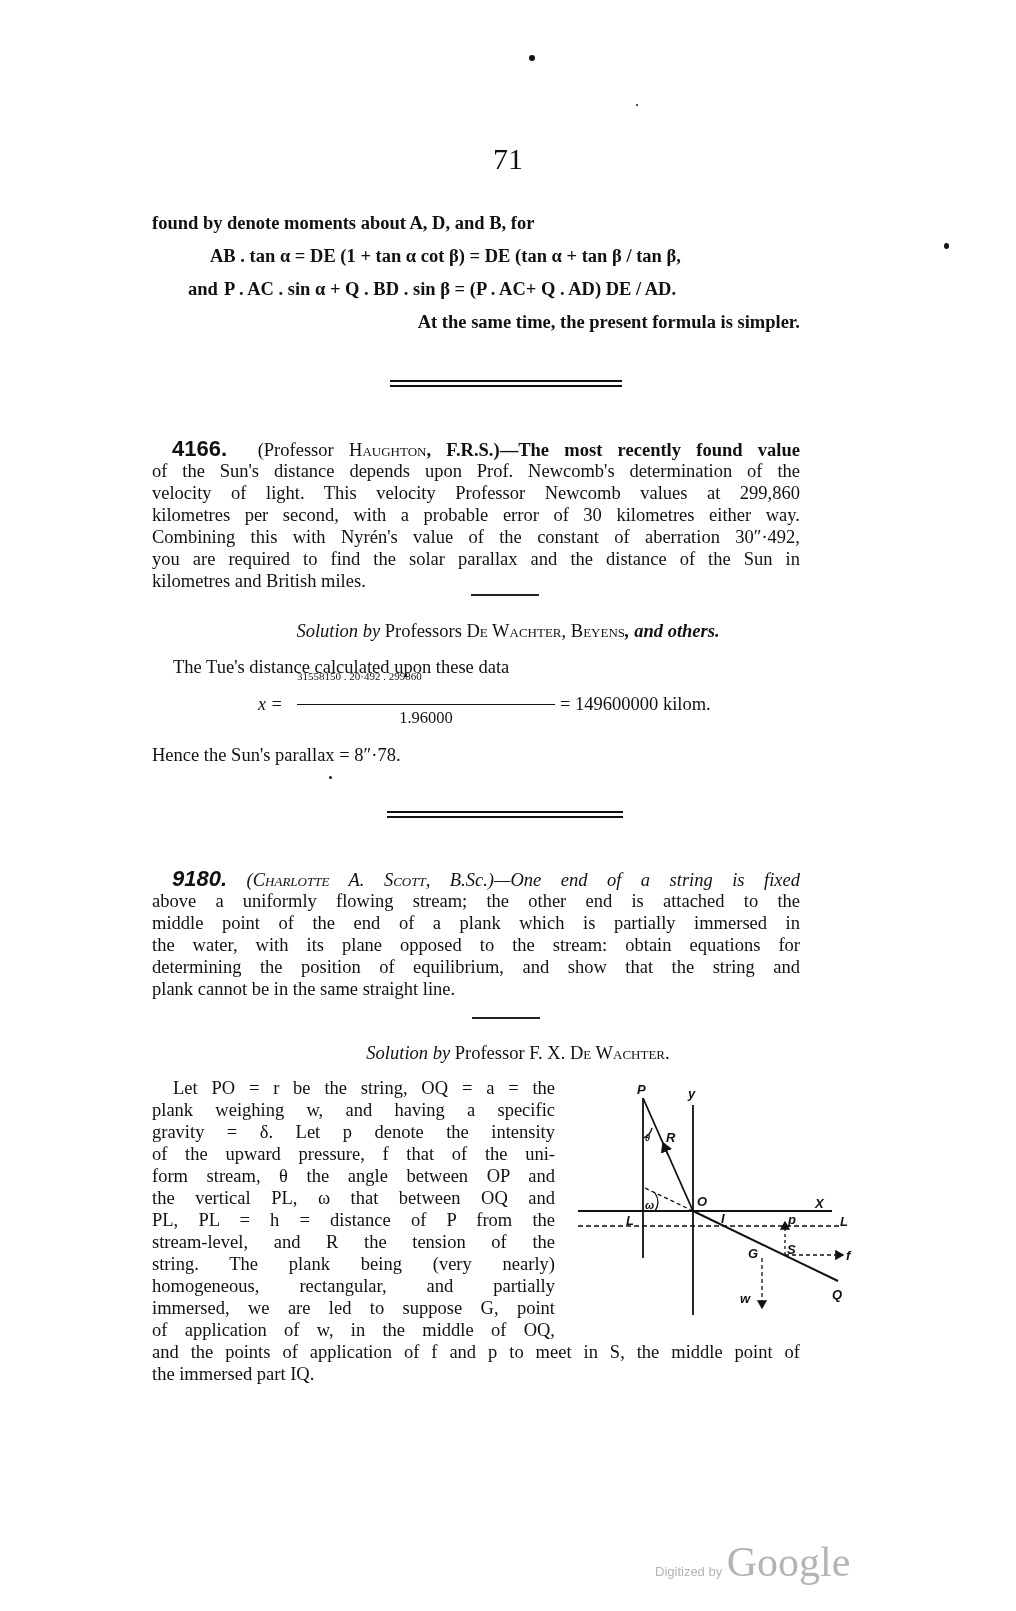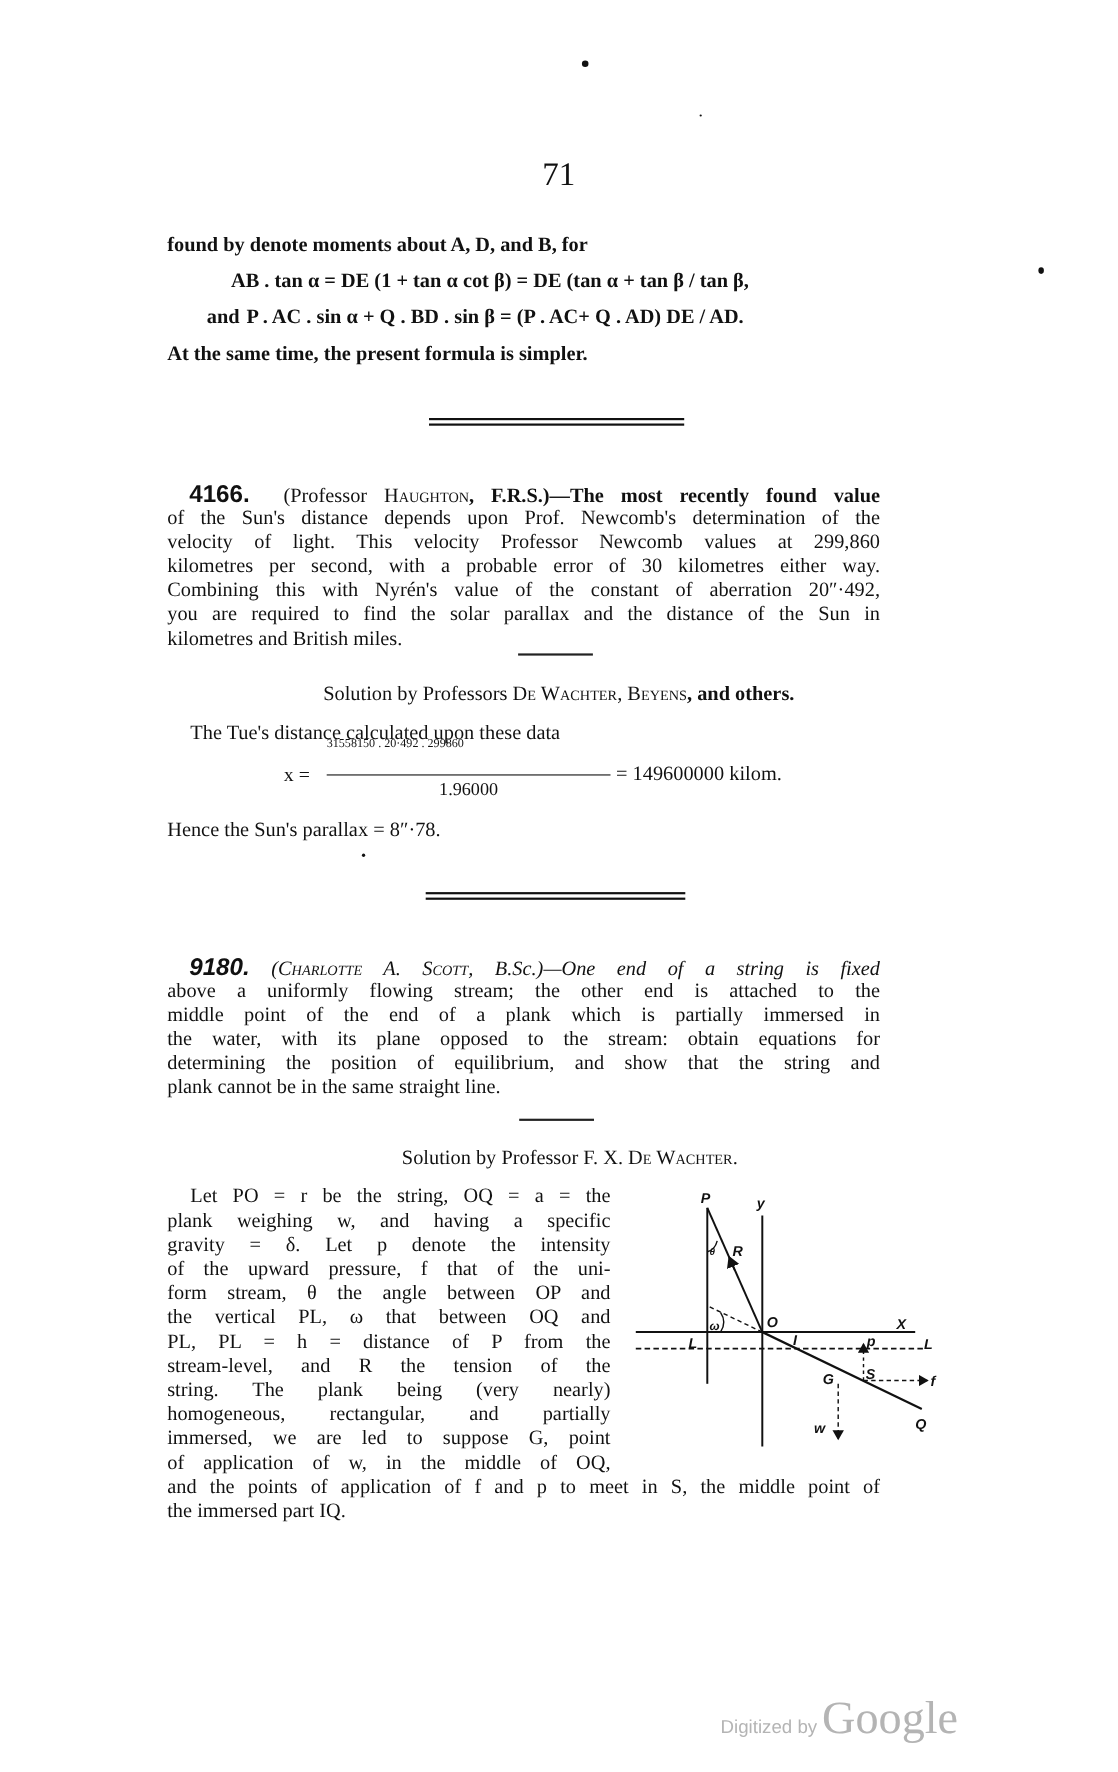--- a/index.html
+++ b/index.html
@@ -3,57 +3,57 @@
 <meta charset="utf-8">
 <style>
   html, body { margin:0; padding:0; background:#ffffff; }
   body { width:1016px; height:1611px; position:relative; overflow:hidden;
          font-family:"Liberation Serif","DejaVu Serif",serif; color:#111; }
   .abs { position:absolute; }
   .line { position:absolute; left:152px; width:648px; font-size:18.5px; line-height:22px; white-space:nowrap; }
   .just { text-align:justify; text-align-last:justify; }
   .bold { font-weight:bold; }
   .sc { font-variant:small-caps; }
-  .it { }
+  .it { font-style:italic; }
   .pnum { position:absolute; top:142px; left:0; width:1016px; text-align:center; font-size:30px; }
   .dbl { position:absolute; height:7px; border-top:2.5px solid #111; border-bottom:2.5px solid #111; box-sizing:border-box; }
   .short { position:absolute; height:0; border-top:2px solid #222; }
   .speck { position:absolute; background:#111; border-radius:50%; }
   .num { font-weight:bold; font-size:22px; font-family:"Liberation Sans","DejaVu Sans",sans-serif; }
   .watermark { position:absolute; left:655px; top:1538px; color:#b4b4b4; font-family:"Liberation Sans","DejaVu Sans",sans-serif; }
-  .watermark .small { font-size:17px;text-align:right; }
+  .watermark .small { font-size:13px;text-align:right; }
   .watermark .big { font-family:"Liberation Serif","DejaVu Serif",serif; font-size:42px; }
   .diag text { font-family:"Liberation Sans","DejaVu Sans",sans-serif; font-weight:bold; font-style:italic; font-size:13px; fill:#111; }
 </style>
 </head>
 <body>
 
 <div class="speck" style="left:529px;top:55px;width:6px;height:6px;"></div>
 <div class="speck" style="left:636px;top:104px;width:2px;height:2px;"></div>
 <div class="speck" style="left:944px;top:243px;width:5px;height:6px;"></div>
 <div class="speck" style="left:329px;top:776px;width:3px;height:3px;"></div>
 
 <div class="pnum">71</div>
 
 <div class="line bold" style="top:212px;">found by denote moments about A, D, and B, for</div>
 <div class="line" style="top:245px;left:210px;width:570px;font-weight:bold;">AB . tan α = DE (1 + tan α cot β) = DE (tan α + tan β  / tan β,</div>
 <div class="line bold" style="top:278px;width:50px;margin-left:36px;">and</div>
 <div class="line" style="top:278px;left:224px;width:570px;font-weight:bold;">P . AC . sin α + Q . BD . sin β = (P . AC+ Q . AD) DE / AD.</div>
-<div class="line bold" style="top:311px;">At the same time, the present formula is simpler.</div>
+<div class="line bold" style="top:311px;text-align:right;">At the same time, the present formula is simpler.</div>
 
 <div class="dbl" style="left:390px;top:380px;width:232px;"></div>
 
 <div class="line just" style="top:438px;">
   <span style="padding-left:20px" class="num">4166.</span>&nbsp;
   <span>(Professor </span><span class="sc">Haughton</span><span class="bold">, F.R.S.)—The most recently found value</span>
 </div>
 <div class="line just" style="top:460px;">of the Sun's distance depends upon Prof. Newcomb's determination of the</div>
 <div class="line just" style="top:482px;">velocity of light.  This velocity Professor Newcomb values at 299,860</div>
 <div class="line just" style="top:504px;">kilometres per second, with a probable error of 30 kilometres either way.</div>
-<div class="line just" style="top:526px;">Combining this with Nyrén's value of the constant of aberration 20″·492,</div>
+<div class="line just" style="top:526px;">Combining this with Nyrén's value of the constant of aberration 30″·492,</div>
 <div class="line just" style="top:548px;">you are required to find the solar parallax and the distance of the Sun in</div>
 <div class="line" style="top:570px;">kilometres and British miles.</div>
 
 <div class="short" style="left:471px;top:594px;width:68px;"></div>
 
 <div class="line" style="top:620px;left:0;width:1016px;text-align:center;">
   <span class="it">Solution by</span><span> Professors </span><span class="sc">De Wachter</span><span>, </span><span class="sc">Beyens</span><span class="it bold">, and others.</span>
 </div>
 
 <div class="line" style="top:656px;left:173px;">The Tue's distance calculated upon these data</div>

